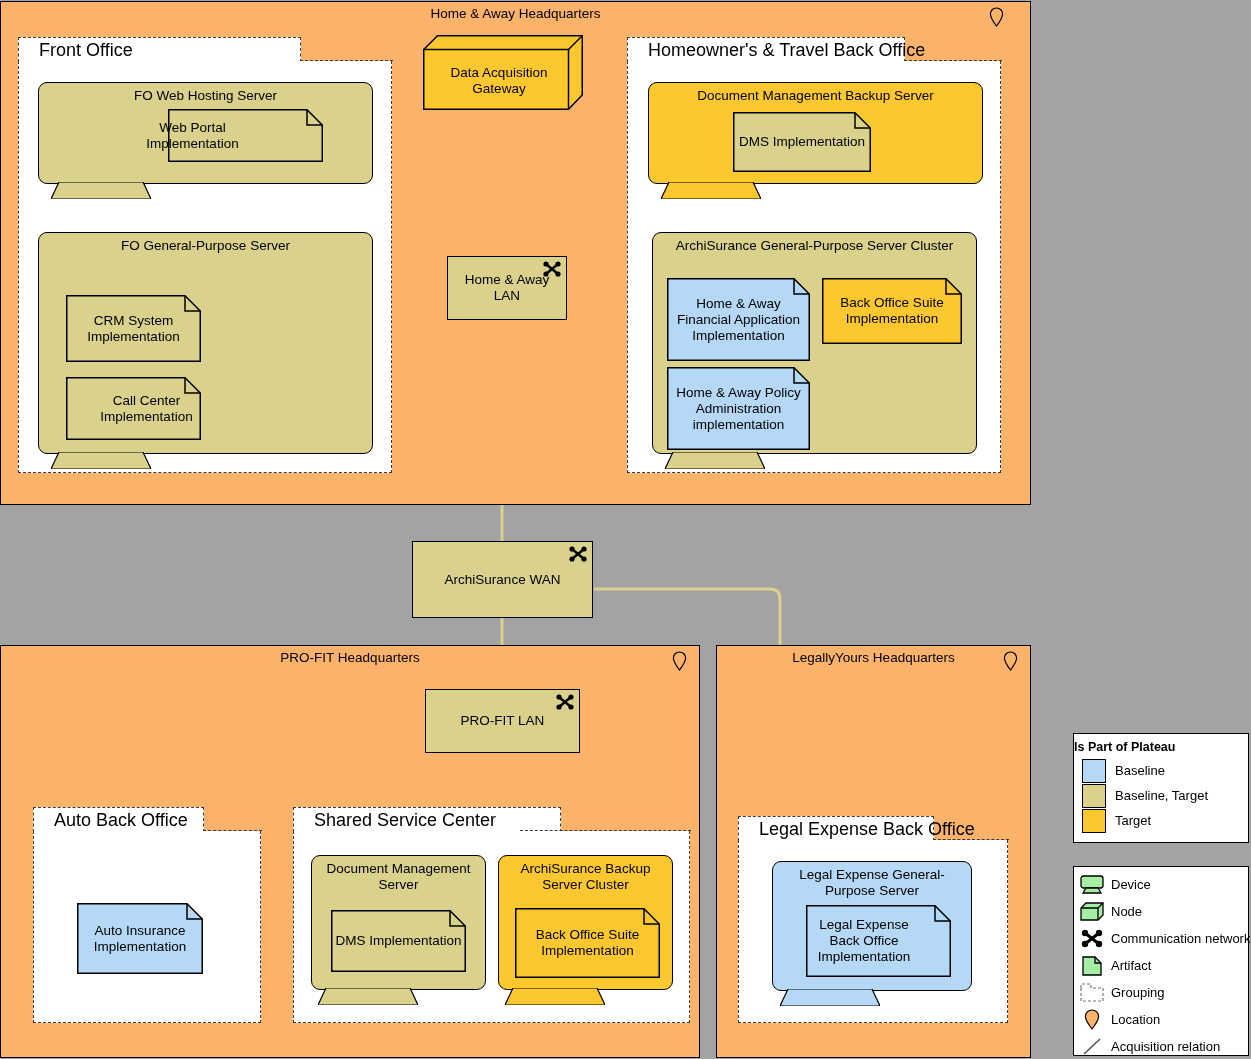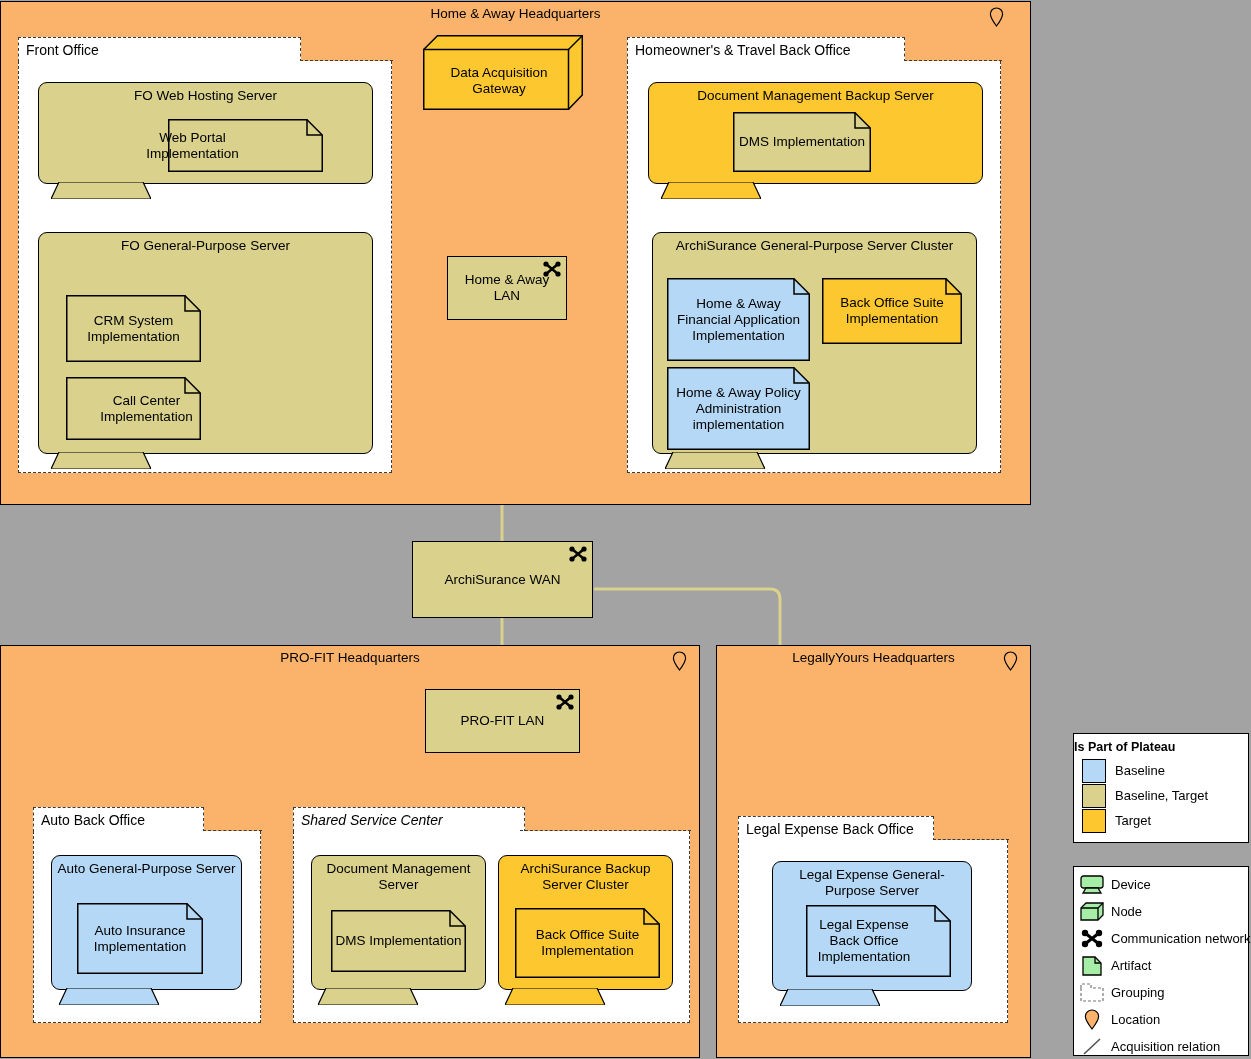--- a/index.html
+++ b/index.html
@@ -12,22 +12,22 @@
   
   .loc{background:#FBB26B;border:1px solid #000;}
   .loc-title{position:absolute;left:0;right:0;top:4px;text-align:center;
              font-size:13.5px;line-height:16px;color:#000;}
   .loc-pin{position:absolute;width:15px;height:20px;}
 
   
   .grouping{background:#fff;border:1.5px dashed #3a3a3a;border-top:none;}
   .grouping-tab{position:absolute;background:#fff;border:1.5px dashed #3a3a3a;
                 border-bottom:none;box-sizing:border-box;}
-  .grouping-tab span{position:absolute;left:7px;top:50%;transform:translateY(-50%);
-                     font-size:14px;line-height:15px;white-space:nowrap;}
+  .grouping-tab span{position:absolute;left:20px;top:50%;transform:translateY(-50%);
+                     font-size:18px;line-height:15px;white-space:nowrap;}
   .grouping-tabline{position:absolute;border-top:1.5px dashed #3a3a3a;}
 
   
   .device{position:absolute;}
   .device .body{position:absolute;left:0;top:0;right:0;bottom:15px;
       border:1.5px solid #000;border-radius:9px;box-sizing:border-box;}
   .device .foot{position:absolute;left:4%;right:4%;bottom:0;height:17px;}
   .device .dev-title{position:absolute;left:6px;right:6px;top:6px;text-align:center;
       font-size:13.5px;line-height:16px;}
 
@@ -106,21 +106,21 @@
   <div class="abs grouping-tabline" style="left:300px;top:60px;width:93px;"></div>
 
   <div class="device" style="left:38px;top:82px;width:335px;height:117px;">
     <div class="body" style="background:#D9D18C;"></div>
     <svg class="foot" viewBox="0 0 100 17" preserveAspectRatio="none">
       <polygon points="0,17 100,17 92,0 8,0" fill="#D9D18C" stroke="#000" stroke-width="1.2" vector-effect="non-scaling-stroke"></polygon>
     </svg>
     <div class="dev-title">FO Web Hosting Server</div>
   </div>
 
-  <div class="artifact" style="left:128px;top:119px;width:151px;height:53px;padding-left:40px;">
+  <div class="artifact" style="left:128px;top:109px;width:151px;height:53px;padding-left:40px;">
     <svg width="155" height="53" viewBox="0 0 155 53">
       <path d="M0.75,0.75 L139,0.75 L154.25,16 L154.25,52.25 L0.75,52.25 Z" fill="#D9D18C" stroke="#000" stroke-width="1.5"></path>
       <path d="M139,0.75 L139,16 L154.25,16" fill="none" stroke="#000" stroke-width="1.5"></path>
     </svg>
     <div class="a-title" style="right:25px;">Web Portal Implementation</div>
   </div>
 
   <div class="device" style="left:38px;top:232px;width:335px;height:237px;">
     <div class="body" style="background:#D9D18C;"></div>
     <svg class="foot" viewBox="0 0 100 17" preserveAspectRatio="none">
@@ -250,36 +250,29 @@
     </svg>
     <div class="c-title">PRO-FIT LAN</div>
   </div>
 
   <div class="abs grouping-tab" style="left:33px;top:807px;width:171px;height:25px;">
     <span>Auto Back Office</span>
   </div>
   <div class="abs grouping" style="left:33px;top:831px;width:228px;height:192px;"></div>
   <div class="abs grouping-tabline" style="left:203px;top:830px;width:59px;"></div>
 
-  <div class="device" style="left:51px;top:855px;width:191px;height:150px;">
-    <div class="body" style="background:#B4D8F5;"></div>
-    <svg class="foot" viewBox="0 0 100 17" preserveAspectRatio="none">
-      <polygon points="0,17 100,17 92,0 8,0" fill="#B4D8F5" stroke="#000" stroke-width="1.2" vector-effect="non-scaling-stroke"></polygon>
-    </svg>
-    <div class="dev-title">Auto General-Purpose Server</div>
-  </div>
   <div class="artifact" style="left:77px;top:903px;width:126px;height:71px;border-radius:20px;">
     <svg width="126" height="71" viewBox="0 0 126 71">
       <path d="M0.75,0.75 L110,0.75 L125.25,16 L125.25,70.25 L0.75,70.25 Z" fill="#B4D8F5" stroke="#000" stroke-width="1.5"></path>
       <path d="M110,0.75 L110,16 L125.25,16" fill="none" stroke="#000" stroke-width="1.5"></path>
     </svg>
     <div class="a-title">Auto Insurance Implementation</div>
   </div>
 
-  <div class="abs grouping-tab" style="left:293px;top:807px;width:232px;height:25px;font-style:italic;">
+  <div class="abs grouping-tab" style="left:293px;top:807px;width:268px;height:25px;">
     <span>Shared Service Center</span>
   </div>
   <div class="abs grouping" style="left:293px;top:831px;width:397px;height:192px;"></div>
   <div class="abs grouping-tabline" style="left:520px;top:830px;width:171px;"></div>
 
   <div class="device" style="left:311px;top:855px;width:175px;height:150px;">
     <div class="body" style="background:#D9D18C;"></div>
     <svg class="foot" viewBox="0 0 100 17" preserveAspectRatio="none">
       <polygon points="0,17 100,17 92,0 8,0" fill="#D9D18C" stroke="#000" stroke-width="1.2" vector-effect="non-scaling-stroke"></polygon>
     </svg>

